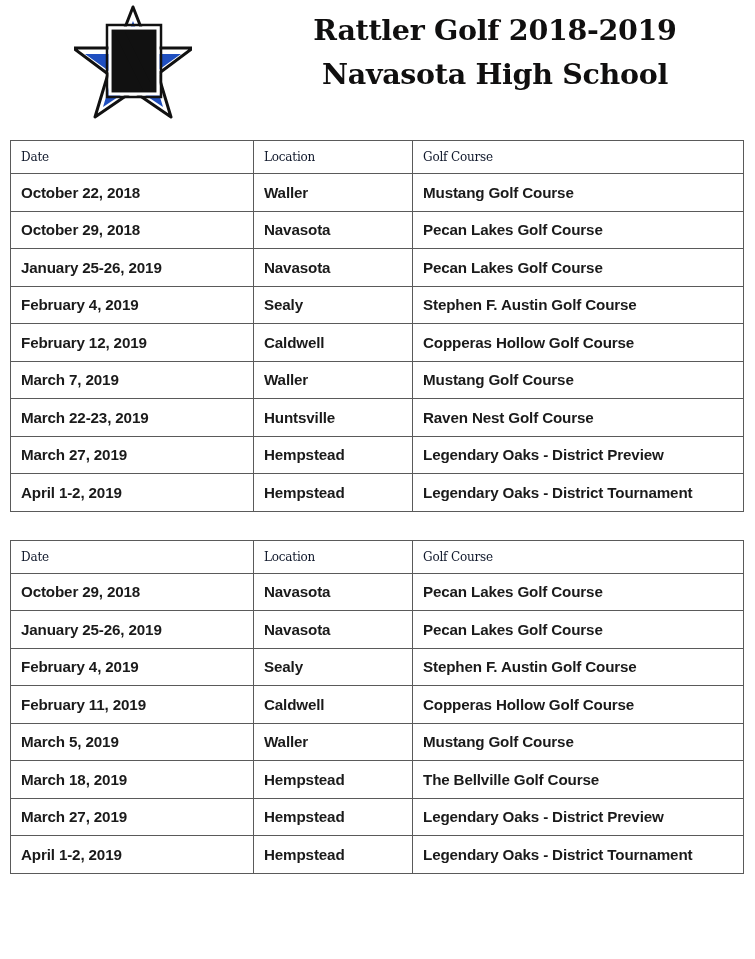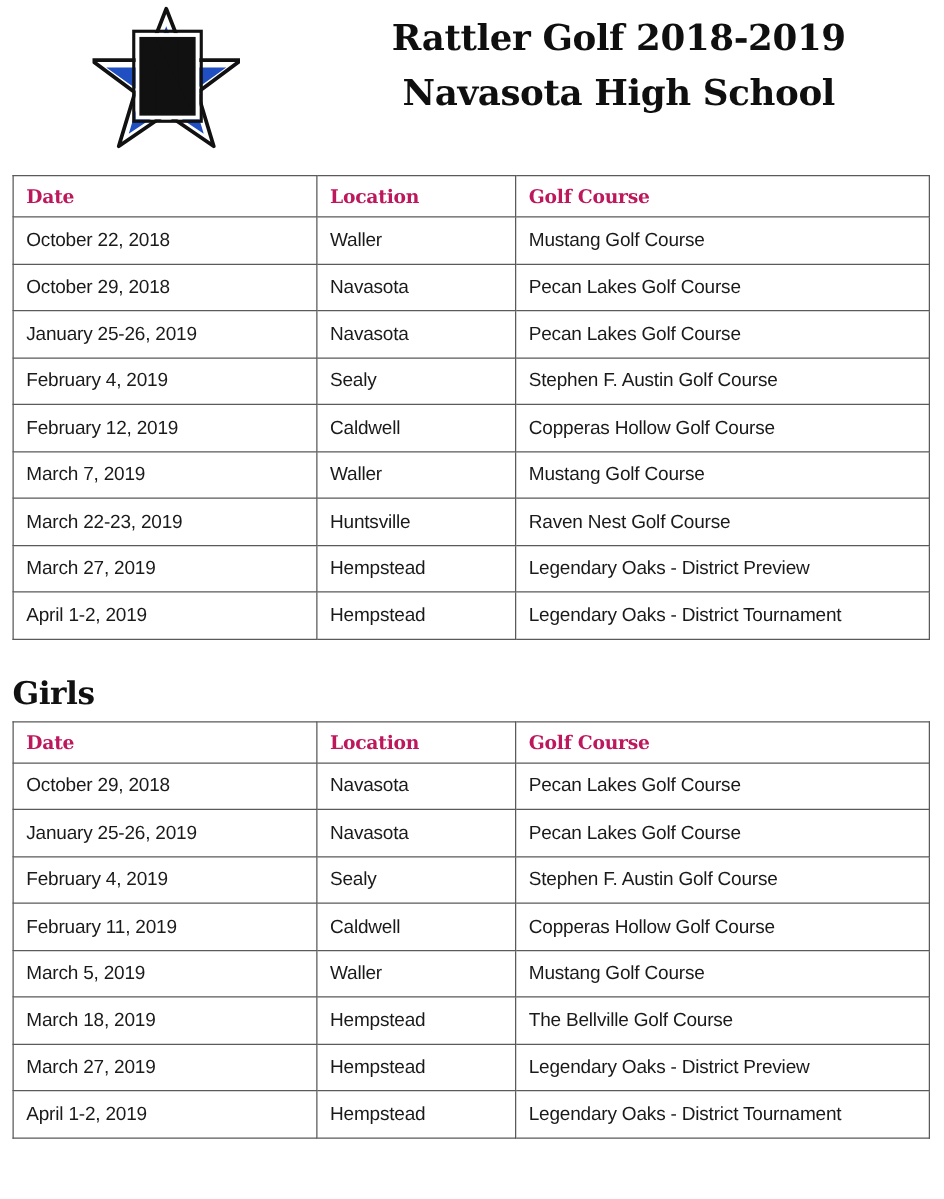--- a/index.html
+++ b/index.html
@@ -86,30 +86,30 @@
     text-align: left;
     vertical-align: middle;
     padding: 0 0 0 10px;
     overflow: hidden;
     white-space: nowrap;
   }
 
   .sched-table thead th {
     height: 32px;
     font-family: "DejaVu Serif", "Liberation Serif", serif;
-    font-weight: bold;
-    font-size: 15px;
+    font-weight: normal;
+    font-size: 12px;
     letter-spacing: -0.2px;
-    color: #be185d;
+    color: #0f172a;
   }
 
   .sched-table tbody td {
     height: 36.5px;
     font-family: "Liberation Sans", sans-serif;
-    font-weight: normal;
+    font-weight: bold;
     font-size: 15.2px;
     letter-spacing: -0.15px;
     color: #1a1a1a;
   }
 
   #boys-section { margin-top: 12px; }
   #girls-section { margin-top: 28px; }
 </style>
 </head>
 <body>
@@ -203,21 +203,20 @@
         <tr>
           <td>April 1-2, 2019</td>
           <td>Hempstead</td>
           <td>Legendary Oaks - District Tournament</td>
         </tr>
       </tbody>
     </table>
   </div>
 
   <div class="section" id="girls-section">
-    <h2 class="section-heading">Girls</h2>
     <table class="sched-table">
       <colgroup>
           <col class="c-date">
           <col class="c-loc">
           <col class="c-course">
         </colgroup>
       <thead>
         <tr>
           <th>Date</th>
           <th>Location</th>

